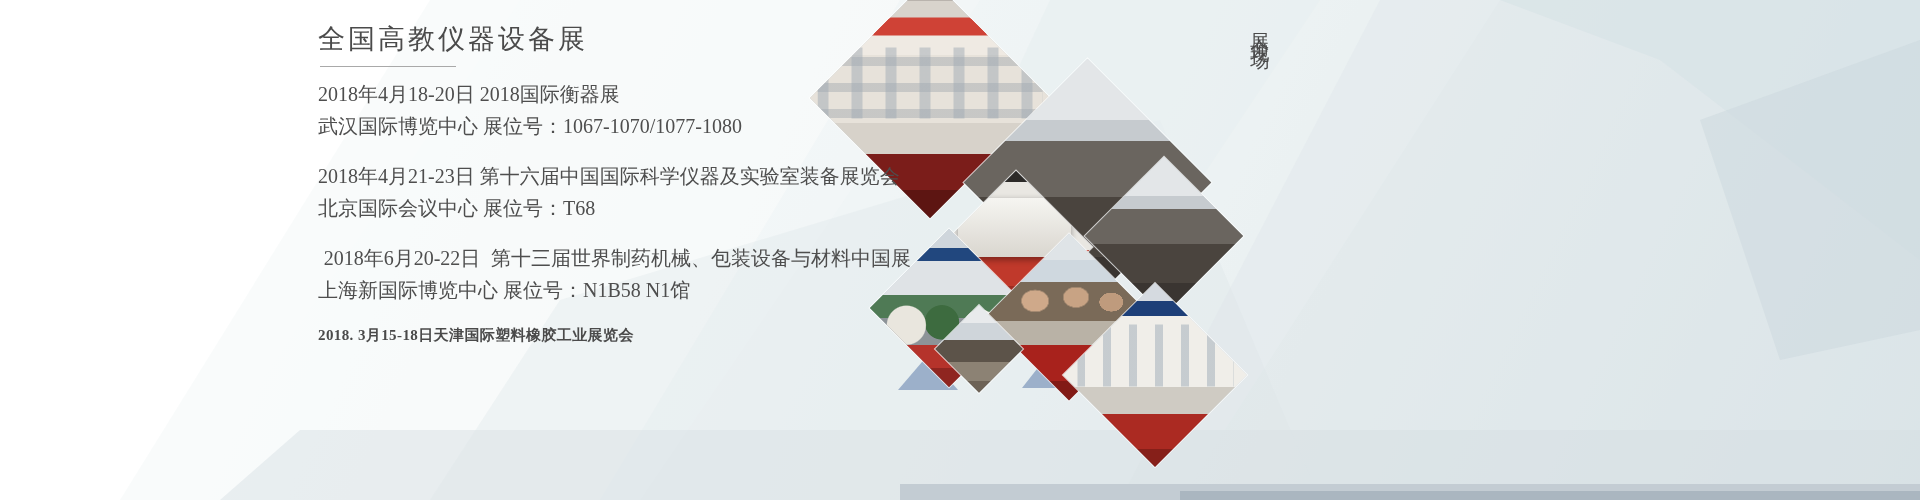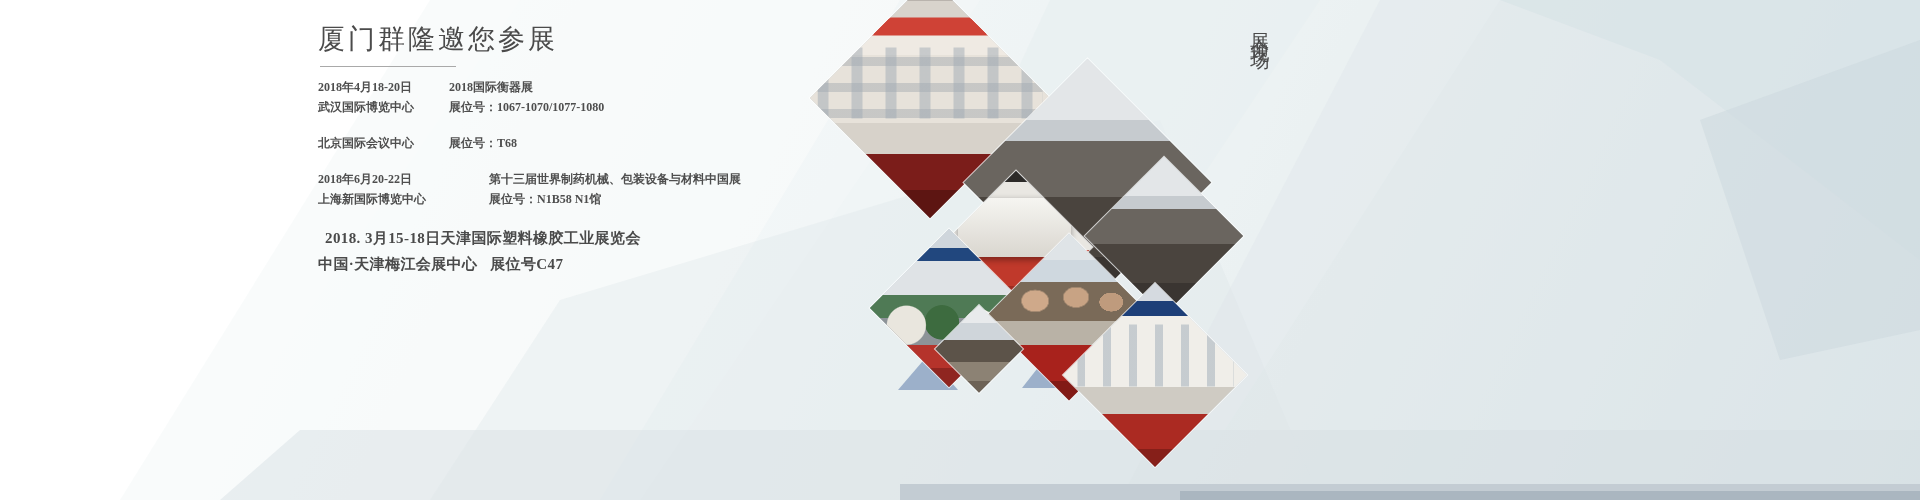--- a/index.html
+++ b/index.html
@@ -34,40 +34,39 @@
     font-family: "Liberation Serif", "DejaVu Serif", serif;
   }
   .rule {
     width: 136px; height: 1px;
     background: #a9a9a9;
     margin: 9px 0 11px 2px;
   }
   .event {
     margin-bottom: 17px;
     color: #4e4e4e;
-    font-size: 12px;
+    font-size: 20px;
     line-height: 1.62;
     white-space: nowrap;
-    font-weight: bold;
   }
   .event .row { display: block; }
   .ev-date   { display: inline-block; min-width: 128px; }
-  .ev-date.wide { min-width: 168px; }
+  .ev-date.wide { min-width: 168px; text-align: center; }
   .ev-name   { display: inline-block; }
   .ev-venue  { display: inline-block; min-width: 128px; }
   .ev-venue.wide { min-width: 168px; }
   .ev-booth  { display: inline-block; text-align: right; }
   .event.last {
     font-size: 15px;
     color: #4a4a4a;
     font-weight: 600;
     letter-spacing: .4px;
     line-height: 1.7;
   }
-  .event.last .ev-date { min-width: 0; margin-left: 7px; }
+  .event.last .ev-date { min-width: 0; }
 
   
   .vlabel {
     position: absolute;
     left: 1248px; top: 18px;
     z-index: 8;
     font-size: 19px;
     letter-spacing: 6px;
     color: #4a4a4a;
     writing-mode: vertical-rl;
@@ -260,36 +259,40 @@
     <polygon points="1500,0 1920,0 1920,260 1660,60" fill="#d6e1e6" opacity="0.55"></polygon>
     <polygon points="1700,120 1920,40 1920,330 1780,360" fill="#cbd8de" opacity="0.5"></polygon>
     <polygon points="300,430 1920,430 1920,500 220,500" fill="#d4dde3" opacity="0.45"></polygon>
     <polygon points="560,300 1160,120 1320,500 430,500" fill="#dde6e9" opacity="0.35"></polygon>
     <polygon points="1050,0 1320,0 1180,210 980,150" fill="#e8eff1" opacity="0.7"></polygon>
     <polygon points="0,0 300,0 150,170 0,120" fill="#ffffff" opacity="0.9"></polygon>
   </svg>
 
   <div class="text-col">
 
-    <div class="headline">厦门群隆邀您参展</div>
+    <div class="headline">全国高教仪器设备展</div>
     <div class="rule"></div>
 
     <div class="event">
       <span class="row">
         <span class="ev-date">2018年4月18-20日</span>
         <span class="ev-name">2018国际衡器展</span>
       </span>
       <span class="row">
         <span class="ev-venue">武汉国际博览中心</span>
         <span class="ev-booth">展位号：1067-1070/1077-1080</span>
       </span>
     </div>
 
     <div class="event">
       <span class="row">
+        <span class="ev-date">2018年4月21-23日</span>
+        <span class="ev-name">第十六届中国国际科学仪器及实验室装备展览会</span>
+      </span>
+      <span class="row">
         <span class="ev-venue">北京国际会议中心</span>
         <span class="ev-booth">展位号：T68</span>
       </span>
     </div>
 
 
     <div class="event">
       <span class="row">
         <span class="ev-date wide">2018年6月20-22日</span>
         <span class="ev-name">第十三届世界制药机械、包装设备与材料中国展</span>
@@ -299,24 +302,20 @@
         <span class="ev-booth">展位号：N1B58 N1馆</span>
       </span>
     </div>
 
     <div class="event">
     </div>
 
     <div class="event last">
       <span class="row">
         <span class="ev-date">2018. 3月15-18日天津国际塑料橡胶工业展览会</span>
-      </span>
-      <span class="row">
-        <span class="ev-venue wide">中国·天津梅江会展中心</span>
-        <span class="ev-booth">展位号C47</span>
       </span>
     </div>
 
   </div>
 
   <div class="vlabel">展会现场</div>
 
   <div class="collage">
 
     <div class="dia" style="left:845px; top:13px; width:170px; height:170px;">

